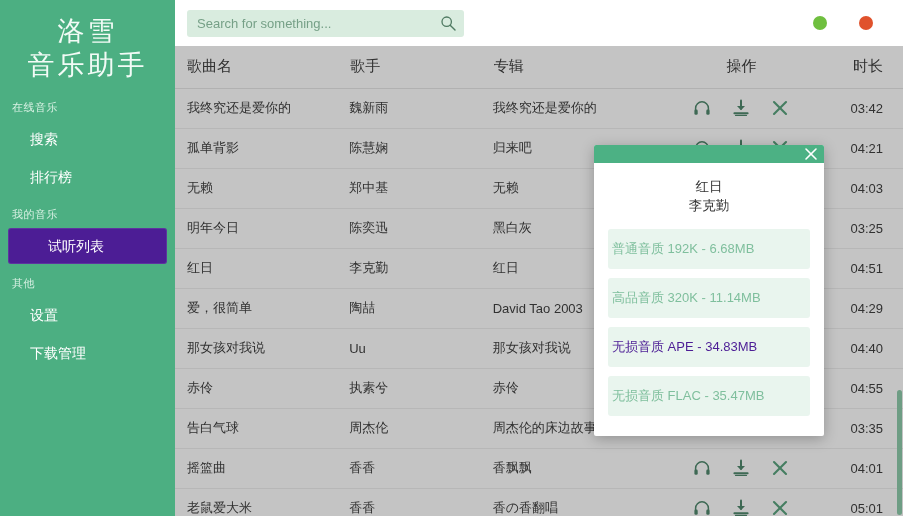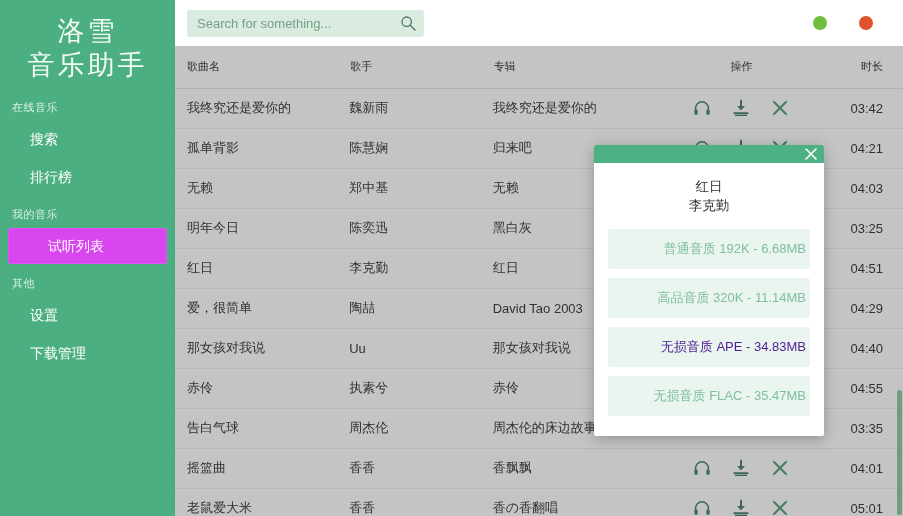--- a/index.html
+++ b/index.html
@@ -69,21 +69,21 @@
   #topbar {
     height: 46px;
     background: #ffffff;
     display: flex;
     align-items: center;
     padding: 0 18px 0 12px;
     position: relative;
     z-index: 3;
   }
   .search-box {
-    width: 237px;
+    width: 277px;
     height: 27px;
     background: #d9ecdf;
     border-radius: 3px;
     display: flex;
     align-items: center;
     padding: 0 8px 0 10px;
     position: relative;
   }
   .search-box input {
     flex: 1 1 auto;
@@ -108,21 +108,21 @@
   
   #table-wrap {
     position: absolute;
     top: 46px; left: 0; right: 0; bottom: 0;
     overflow: hidden;
     background: #fff;
   }
   table { width: 100%; border-collapse: collapse; table-layout: fixed; }
   thead th {
     height: 42px;
-    font-size: 11px;
+    font-size: 15px;
     font-weight: 400;
     color: #2b2b2b;
     text-align: left;
     background: #ffffff;
     padding: 8px 6px;
     border-bottom: 1px solid #e4e4e4;
   }
   tbody td {
     height: 40px;
     font-size: 13px;
@@ -201,21 +201,21 @@
     text-align: center;
     font-size: 13.5px;
     color: #333333;
     line-height: 19px;
     padding-bottom: 14px;
   }
   .quality-item {
     background: #e9f5ee;
     color: #7fbf9d;
     font-size: 13px;
-    text-align: right;
+    text-align: left;
     padding: 11px 4px;
     border-radius: 3px;
     margin-bottom: 9px;
     cursor: pointer;
   }
   .quality-item:last-child { margin-bottom: 4px; }
 </style>
 </head>
 <body>
 
@@ -228,21 +228,21 @@
     </div>
 
     <div>
       <div class="nav-group-title">在线音乐</div>
       <div class="nav-item">搜索</div>
       <div class="nav-item">排行榜</div>
     </div>
 
     <div>
       <div class="nav-group-title">我的音乐</div>
-      <div class="nav-item active" style="background: #d946ef; padding-left: 40px;">试听列表</div>
+      <div class="nav-item active" style="background: #4c1d95; padding-left: 40px;">试听列表</div>
     </div>
 
     <div>
       <div class="nav-group-title">其他</div>
       <div class="nav-item">设置</div>
       <div class="nav-item">下载管理</div>
     </div>
   </aside>
 
   <section id="main">

